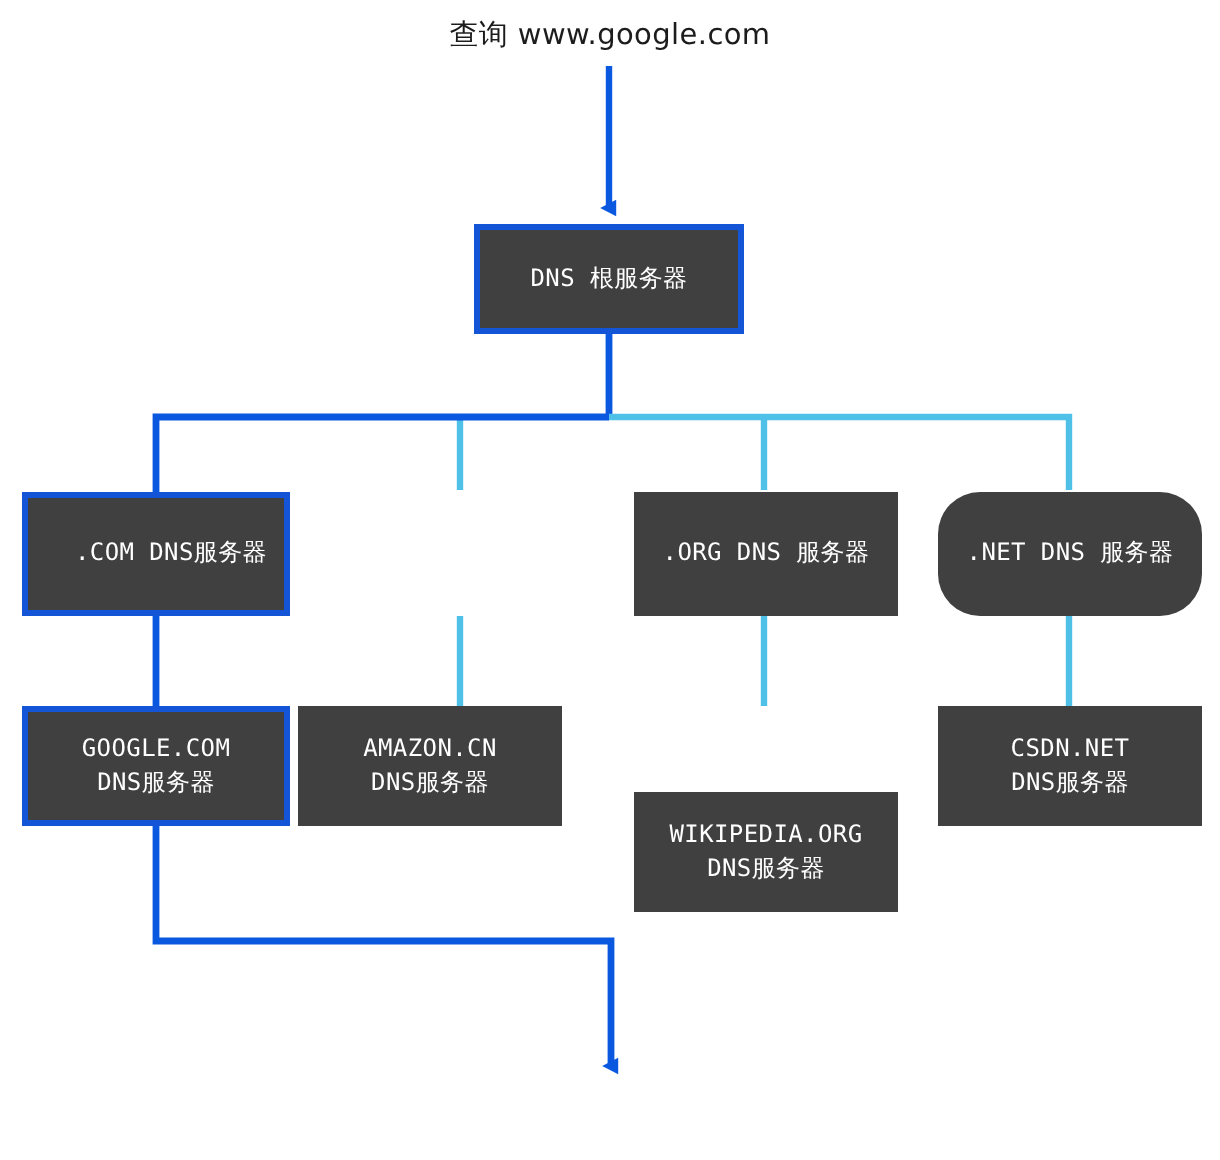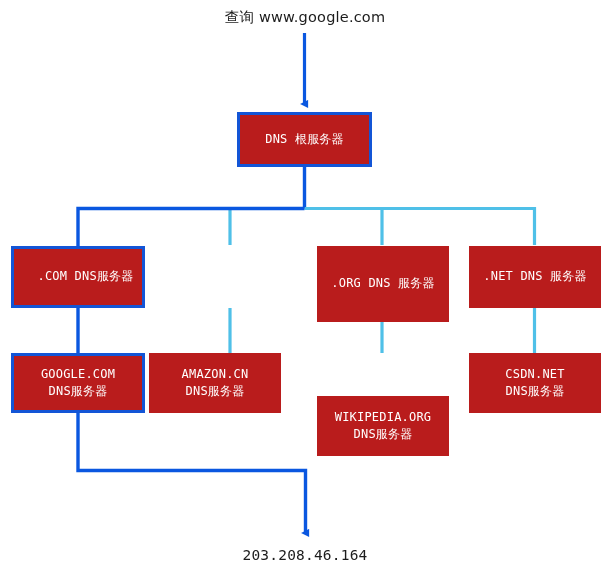--- a/index.html
+++ b/index.html
@@ -21,21 +21,21 @@
   #wires {
     position: absolute;
     left: 0;
     top: 0;
     width: 610px;
     height: 580px;
   }
   .node {
     position: absolute;
     box-sizing: border-box;
-    background: #b91c1c;
+    background: #404040;
     color: #ffffff;
     display: flex;
     align-items: center;
     justify-content: center;
     text-align: center;
     line-height: 1.45;
     font-family: "DejaVu Sans Mono", "Liberation Mono", monospace;
     font-size: 12px;
     letter-spacing: 0.2px;
     z-index: 3;
@@ -124,25 +124,25 @@
 
   <div class="node active" id="node-root" style="left:237px; top:112px; width:135px; height:55px;">
     <span class="node-text">DNS 根服务器</span>
   </div>
 
   <div class="node active" id="node-com" style="left:11px; top:246px; width:134px; height:62px;padding-left:15px;">
     <span class="node-text">.COM DNS服务器</span>
   </div>
 
 
-  <div class="node" id="node-org" style="left:317px; top:246px; width:132px; height:76px;">
+  <div class="node" id="node-org" style="left:317px; top:246px; width:132px; height:62px;">
     <span class="node-text">.ORG DNS 服务器</span>
   </div>
 
-  <div class="node" id="node-net" style="left:469px; top:246px; width:132px; height:62px;">
+  <div class="node" id="node-net" style="left:469px; top:246px; width:132px; height:62px;border-radius:21px;">
     <span class="node-text">.NET DNS 服务器</span>
   </div>
 
   <div class="node active" id="node-google" style="left:11px; top:353px; width:134px; height:60px;">
     <span class="node-text">GOOGLE.COM
 DNS服务器</span>
   </div>
 
   <div class="node" id="node-amazon" style="left:149px; top:353px; width:132px; height:60px;">
     <span class="node-text">AMAZON.CN
@@ -152,15 +152,14 @@
   <div class="node" id="node-wikipedia" style="left:317px; top:353px; width:132px; height:60px;margin-top:43px;">
     <span class="node-text">WIKIPEDIA.ORG
 DNS服务器</span>
   </div>
 
   <div class="node" id="node-csdn" style="left:469px; top:353px; width:132px; height:60px;">
     <span class="node-text">CSDN.NET
 DNS服务器</span>
   </div>
 
-  <div class="caption" id="result-caption">203.208.46.164</div>
 
 </div>
 
 </body></html>

